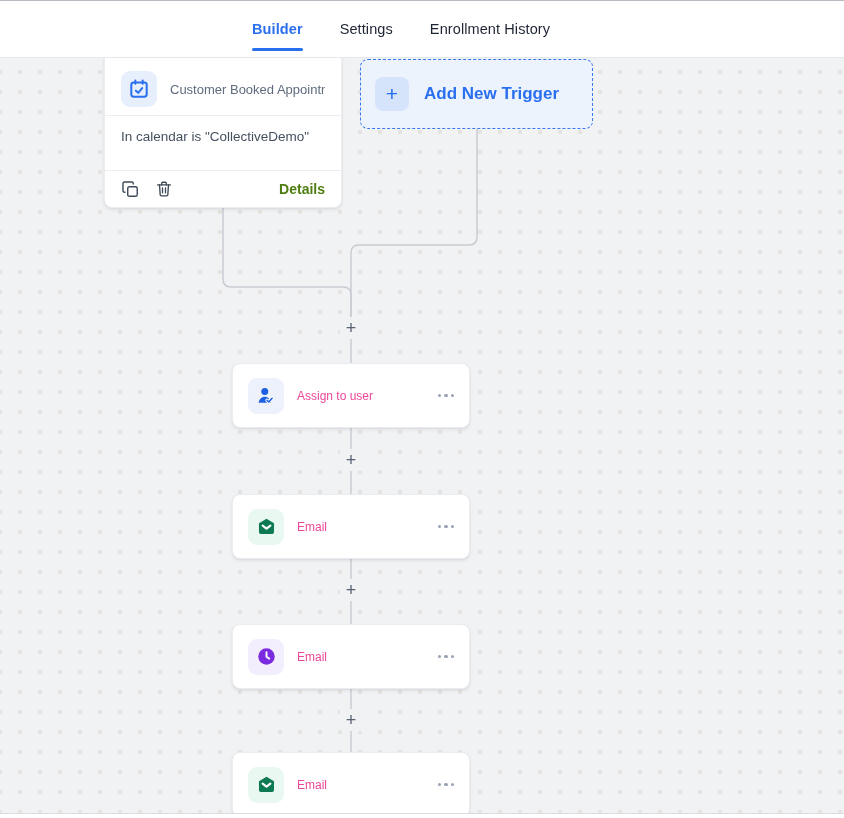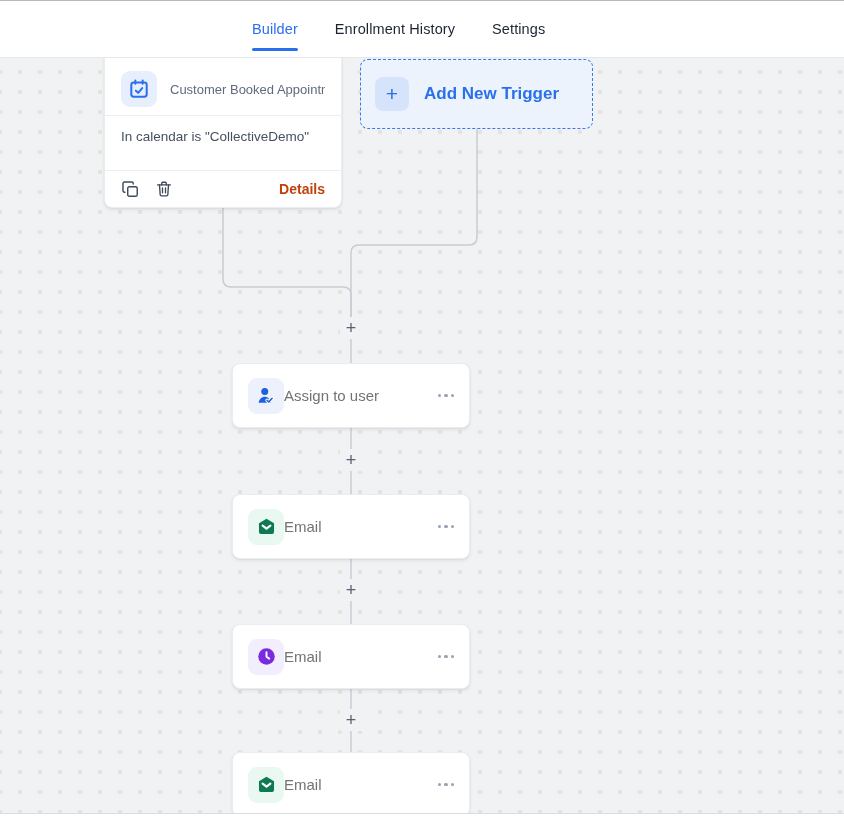--- a/index.html
+++ b/index.html
@@ -5,21 +5,21 @@
   * { margin:0; padding:0; box-sizing:border-box; }
   html,body { width:844px; height:818px; overflow:hidden; background:#fff;
     font-family:"Liberation Sans", sans-serif; }
 
   
   .topnav { position:relative; width:844px; height:58px; background:#fff;
     border-top:1px solid #b7bbc1; border-bottom:1px solid #e4e7ec; }
   .tabs { position:absolute; left:252px; top:0; height:100%; display:flex; gap:37px; }
   .tab { position:relative; display:flex; align-items:center; height:100%;
     font-size:14.5px; color:#1d2433; cursor:pointer; letter-spacing:.1px; }
-  .tab.active { color:#2a70ee; font-weight:400; }
+  .tab.active { color:#2a70ee; font-weight:700; }
   .tab.active::after { content:""; position:absolute; left:0; right:0; bottom:6px;
     height:3px; border-radius:2px; background:#2a70ee; }
 
   
   .canvas { position:relative; width:844px; height:756px; overflow:hidden;
     background-color:#f1f2f4;
     background-image:radial-gradient(circle, #e4e3e0 2.1px, transparent 2.3px);
     background-size:20px 20px; background-position:10px 4px;
     border-bottom:1px solid #d9dce1; }
   .connectors { position:absolute; left:0; top:0; z-index:0; pointer-events:none; }
@@ -33,52 +33,52 @@
   .icon-sq { width:36px; height:36px; border-radius:9px; display:flex;
     align-items:center; justify-content:center; flex:0 0 auto; }
   .trig-icon-bg { background:#e7eefc; }
   .trig-title { font-size:13px; color:#5f6b7d; white-space:nowrap; overflow:hidden; }
   .trig-body { border-top:1px solid #eceef2; padding:13px 16px 26px;
     font-size:13.5px; color:#45505f; }
   .trig-footer { border-top:1px solid #eceef2; height:37px; display:flex;
     align-items:center; padding:0 16px; }
   .foot-icons { display:flex; align-items:center; gap:15px; }
   .foot-icons span { display:flex; cursor:pointer; }
-  .details-link { margin-left:auto; font-size:14px; font-weight:700; color:#c2410c;
+  .details-link { margin-left:auto; font-size:14px; font-weight:700; color:#4d7c0f;
     text-decoration:none; cursor:pointer; }
 
   
   .add-trigger { position:absolute; left:360px; top:1px; width:233px; height:70px;
     z-index:2; display:flex; align-items:center; gap:15px; padding:0 14px;
     background:#edf3fd; border:1.5px dashed #3a76ee; border-radius:8px; cursor:pointer; }
   .plus-sq { width:34px; height:34px; border-radius:8px; background:#d6e4fb;
     color:#2a70ee; font-size:21px; font-weight:400; display:flex; align-items:center;
     justify-content:center; }
   .add-trigger-label { font-size:17px; font-weight:600; color:#2a70ee; }
 
   
   .action-card { position:absolute; left:232px; width:238px; height:65px; z-index:2;
     display:flex; align-items:center; padding:0 15px; cursor:pointer; }
-  .action-label { font-size:15px; color:#737373; }
+  .action-label { margin-left:13px; font-size:12px; color:#ec4899; }
   .dots { margin-left:auto; display:flex; gap:3px; cursor:pointer; padding:4px 0; }
   .dots i { width:3.4px; height:3.4px; border-radius:50%; background:#98a2b3; }
 
   
   .plus-node { position:absolute; left:340px; width:22px; height:22px; z-index:1;
     background:#f1f2f4; border:none; color:#596273; font-size:18px; line-height:20px;
     text-align:center; cursor:pointer; font-family:inherit; padding:0; }
 </style>
 </head>
 <body>
 
 <nav class="topnav">
   <div class="tabs">
     <div class="tab active">Builder</div>
+    <div class="tab">Settings</div>
     <div class="tab">Enrollment History</div>
-    <div class="tab">Settings</div>
   </div>
 </nav>
 
 <div class="canvas" id="canvas">
 
   <svg class="connectors" width="844" height="756">
     <g fill="none" stroke="#c9ccd2" stroke-width="1.5">
       <path d="M223 148 L223 221 Q223 229 231 229 L343 229 Q351 229 351 237 L351 262"></path>
       <path d="M477 71 L477 179 Q477 187 469 187 L359 187 Q351 187 351 195"></path>
       <path d="M351 195 L351 756"></path>

